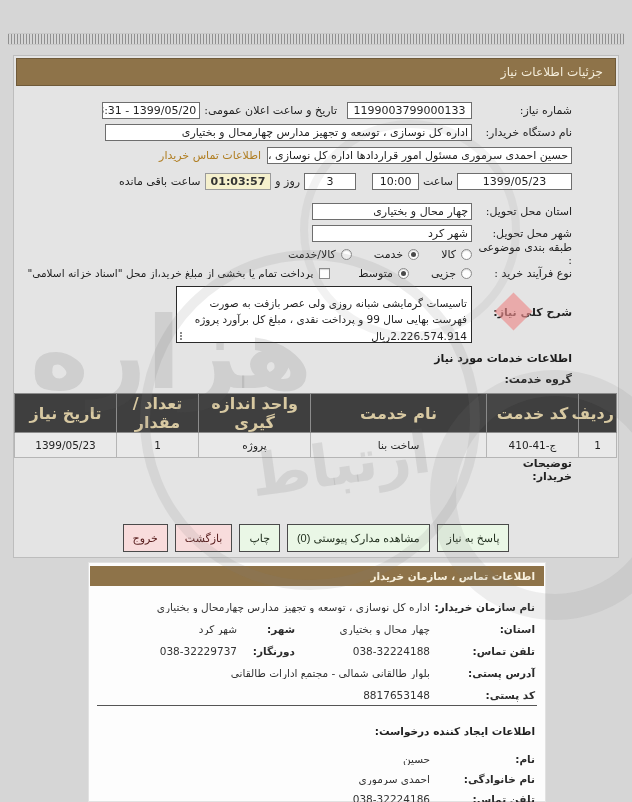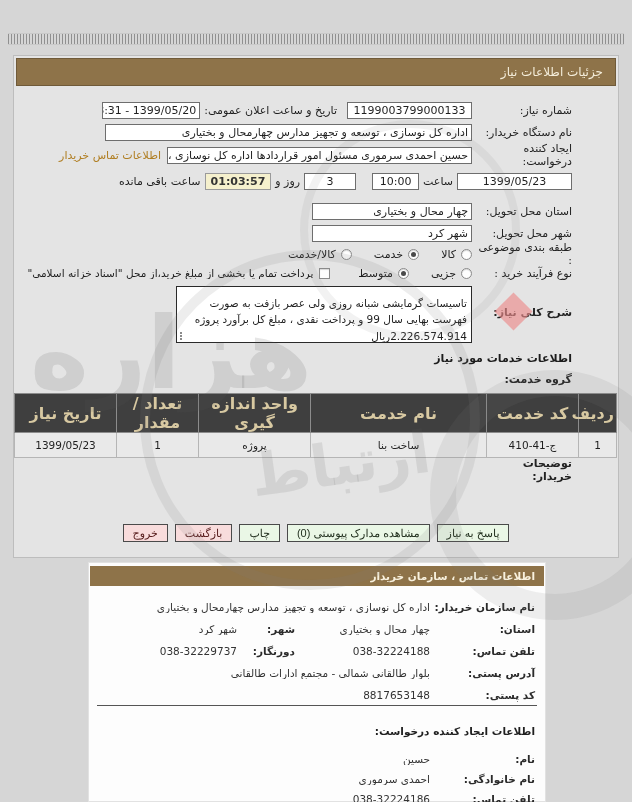--- a/index.html
+++ b/index.html
@@ -91,21 +91,21 @@
   .svc-table td {
     background:#e9e9e9; font-size:10.5px; height:25px; text-align:center;
     border:1px solid #b5b5b5; padding:0 2px; overflow:hidden; white-space:nowrap;
   }
   
   .btn-row {
     position:absolute; top:468px; right:0; left:0;
     display:flex; justify-content:center; gap:7px; align-items:center;
   }
   .btn {
-    height:18px; line-height:16px; border:1px solid #4a4a4a; padding:0 9px;
+    height:28px; line-height:16px; border:1px solid #4a4a4a; padding:0 9px;
     font-size:11px; cursor:pointer; white-space:nowrap;
   }
   .btn.green { background:#eaf7e6; color:#22301f; }
   .btn.pink  { background:#f8dcdc; color:#5a2020; }
   
   .card {
     position:absolute; left:88px; top:562px; width:458px; height:240px;
     background:#fdfdfd; border:1px solid #e2e2e2;
   }
   .card-header {
@@ -168,21 +168,20 @@
     <span class="gap4" style="margin-right:10px; white-space:nowrap;">تاریخ و ساعت اعلان عمومی:</span>
     <div class="inp w112 center">1399/05/20 - 08:31</div>
   </div>
 
   <div class="frow" style="top:67px">
     <span class="lbl">نام دستگاه خریدار:</span>
     <div class="inp" style="width:367px">اداره کل نوسازی ، توسعه و تجهیز مدارس چهارمحال و بختیاری</div>
   </div>
 
   <div class="frow" style="top:90px">
-    <span class="lbl">ایجاد کننده درخواست:</span>
     <div class="inp w300">حسین احمدی سرموری مسئول امور قراردادها اداره کل نوسازی ، توسعه و ت</div>
     <a class="link">اطلاعات تماس خریدار</a>
   </div>
 
   <div class="frow" style="top:110px; height:30px;">
     <div class="inp w115 center">1399/05/23</div>
     <span class="gap4">ساعت</span>
     <div class="inp w70 center">10:00</div>
     <div class="inp w52 center" style="margin-right:16px">3</div>
     <span class="gap4">روز و</span>

